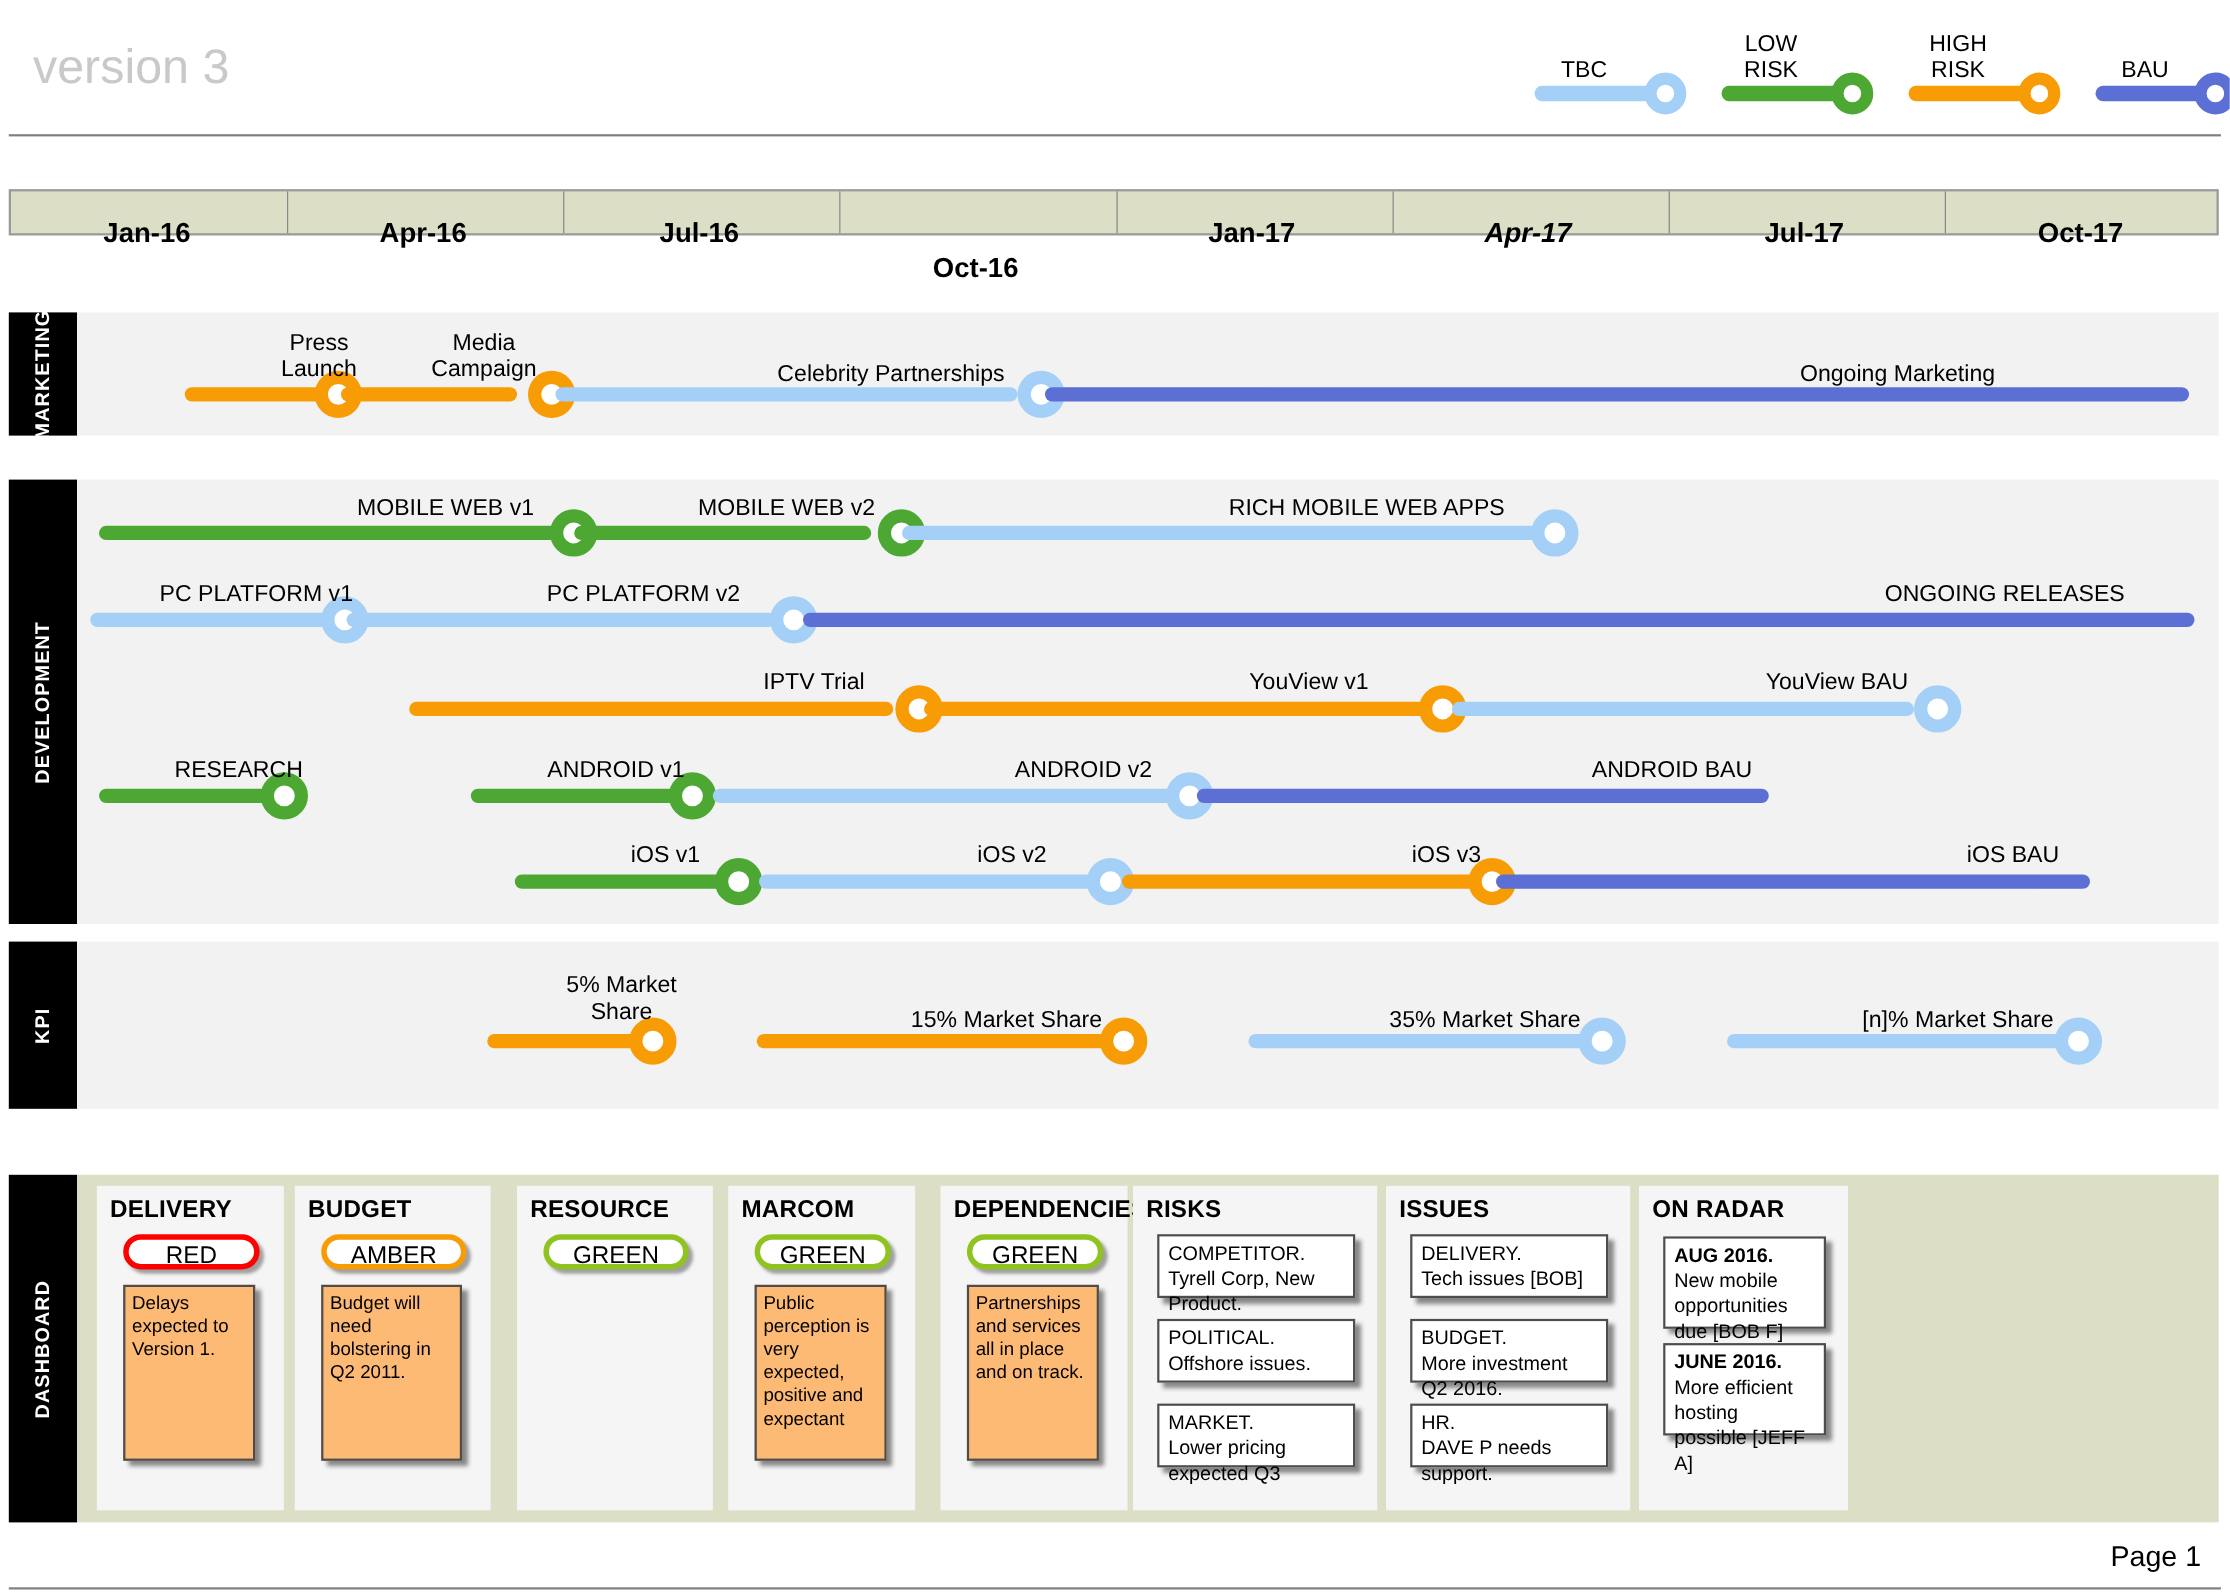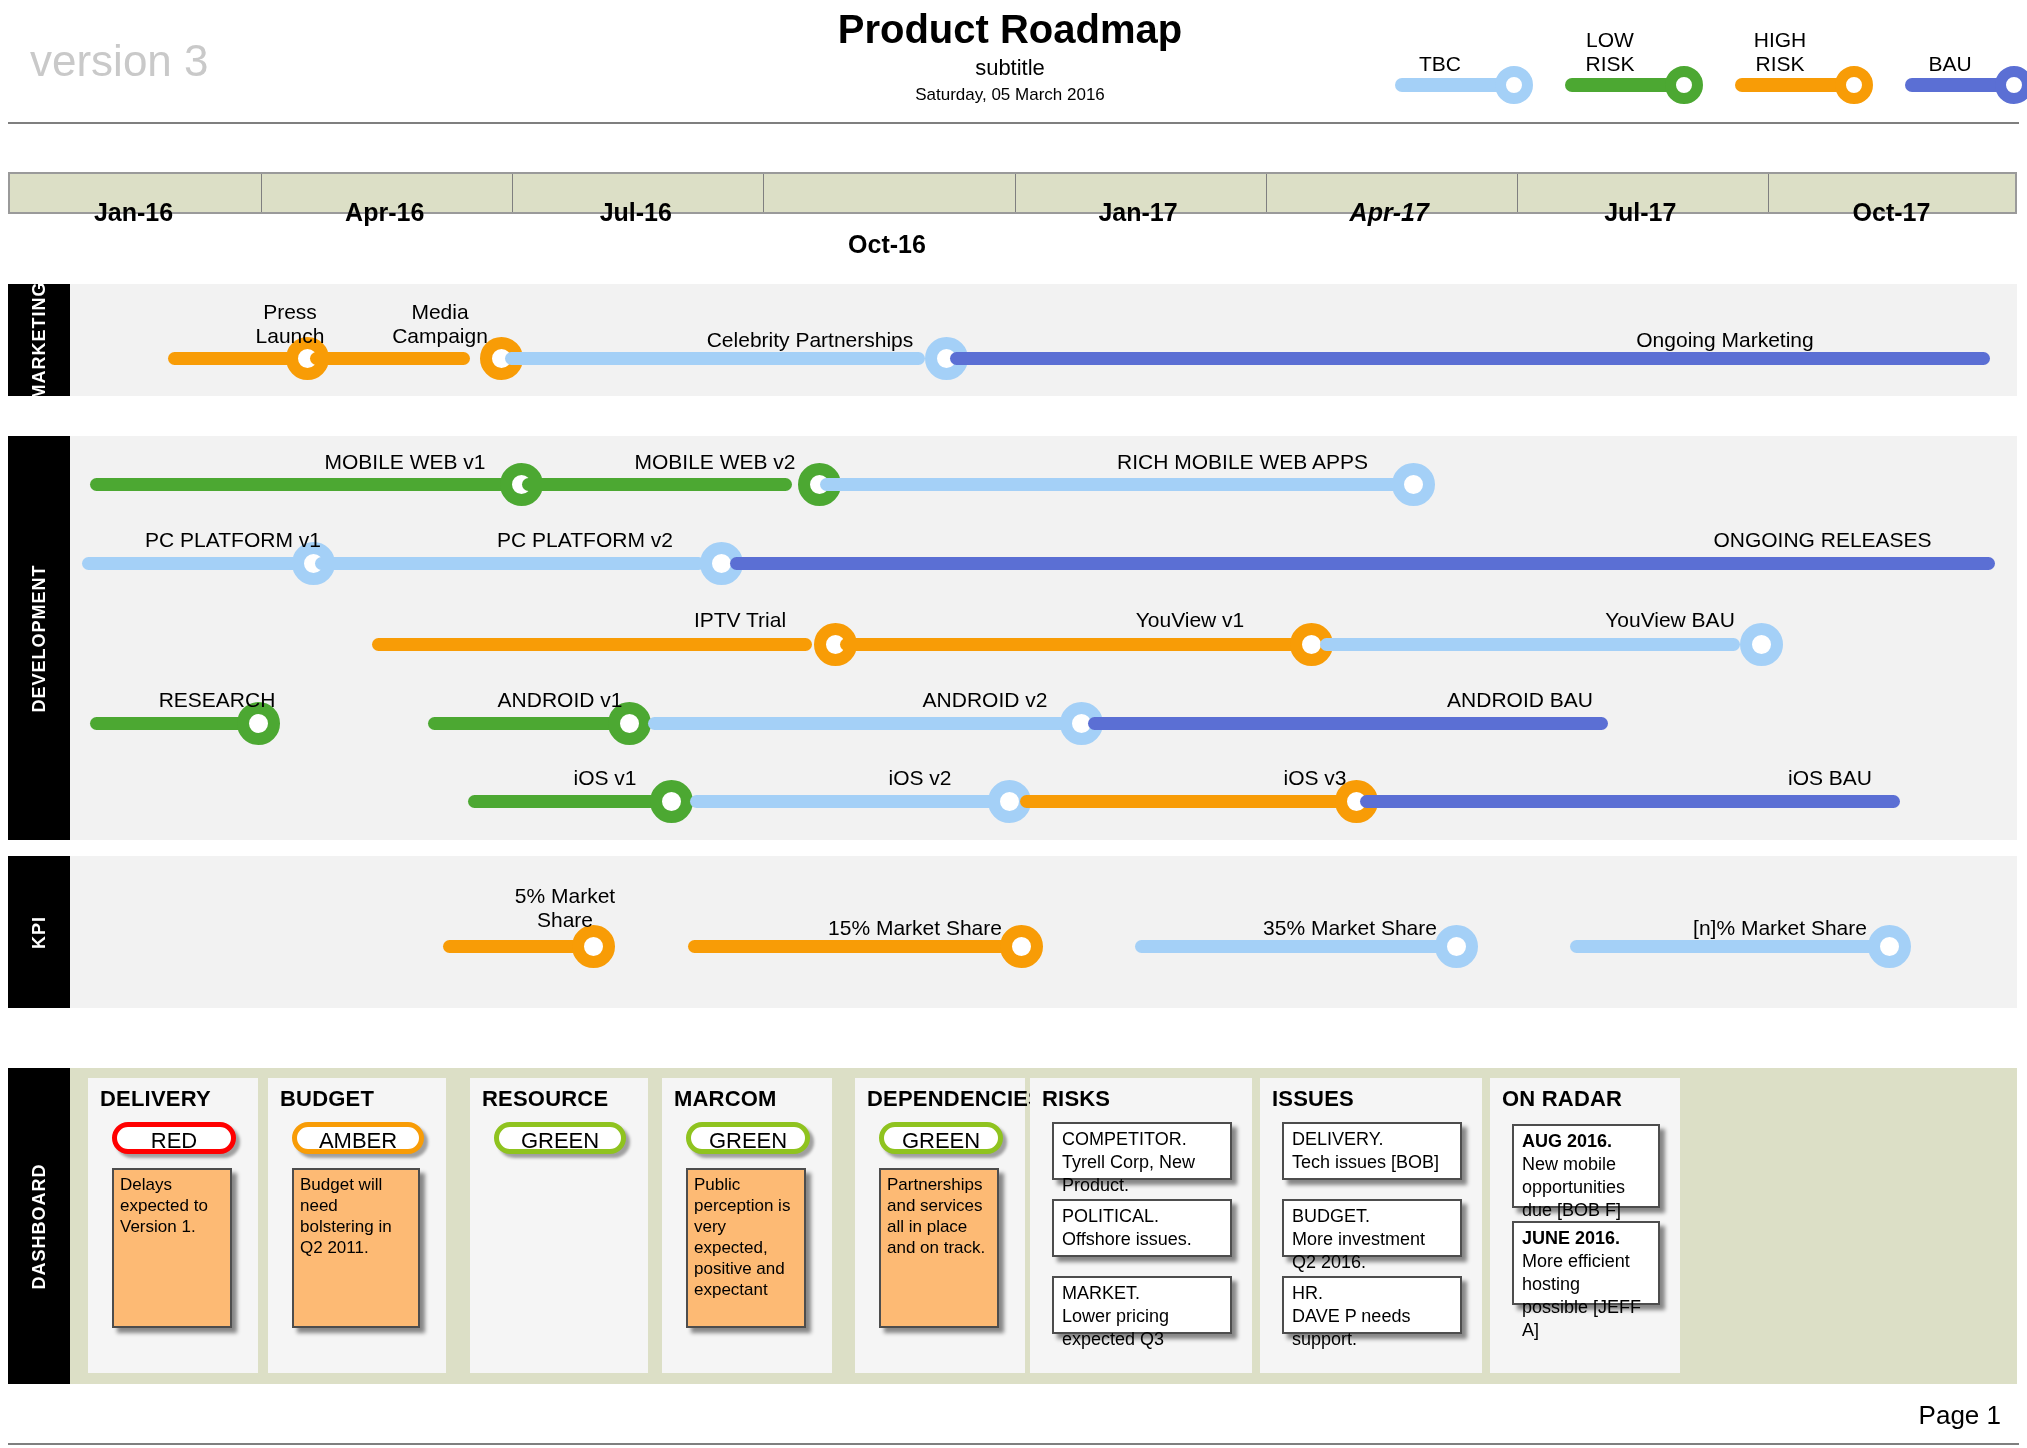--- a/index.html
+++ b/index.html
@@ -92,25 +92,20 @@
 
   
   #footer-rule{position:absolute;left:8px;top:1443px;width:2011px;height:2px;background:#7f7f7f;}
   #page-num{position:absolute;right:26px;top:1400px;font-size:26px;}
 </style>
 </head>
 <body>
 
 <div id="header">
   <div id="version-label">version 3</div>
-  <div id="title-block">
-    <div id="doc-title">Product Roadmap</div>
-    <div id="doc-subtitle">subtitle</div>
-    <div id="doc-date">Saturday, 05 March 2016</div>
-  </div>
   <div id="legend">
       <div class="legend-item">
         <div class="legend-label" style="left: -20px; top: 46px; white-space: pre-line;">TBC</div>
         <div class="legend-bar" style="left: 0px; top: 72px; width: 130px; background: rgb(164, 208, 247);"></div>
         <div class="legend-ring" style="left: 100px; top: 60px; border: 11px solid rgb(164, 208, 247);"></div>
       </div>
       <div class="legend-item">
         <div class="legend-label" style="left: 150px; top: 22px; white-space: pre-line;">LOW
 RISK</div>
         <div class="legend-bar" style="left: 170px; top: 72px; width: 130px; background: rgb(76, 168, 50);"></div>

